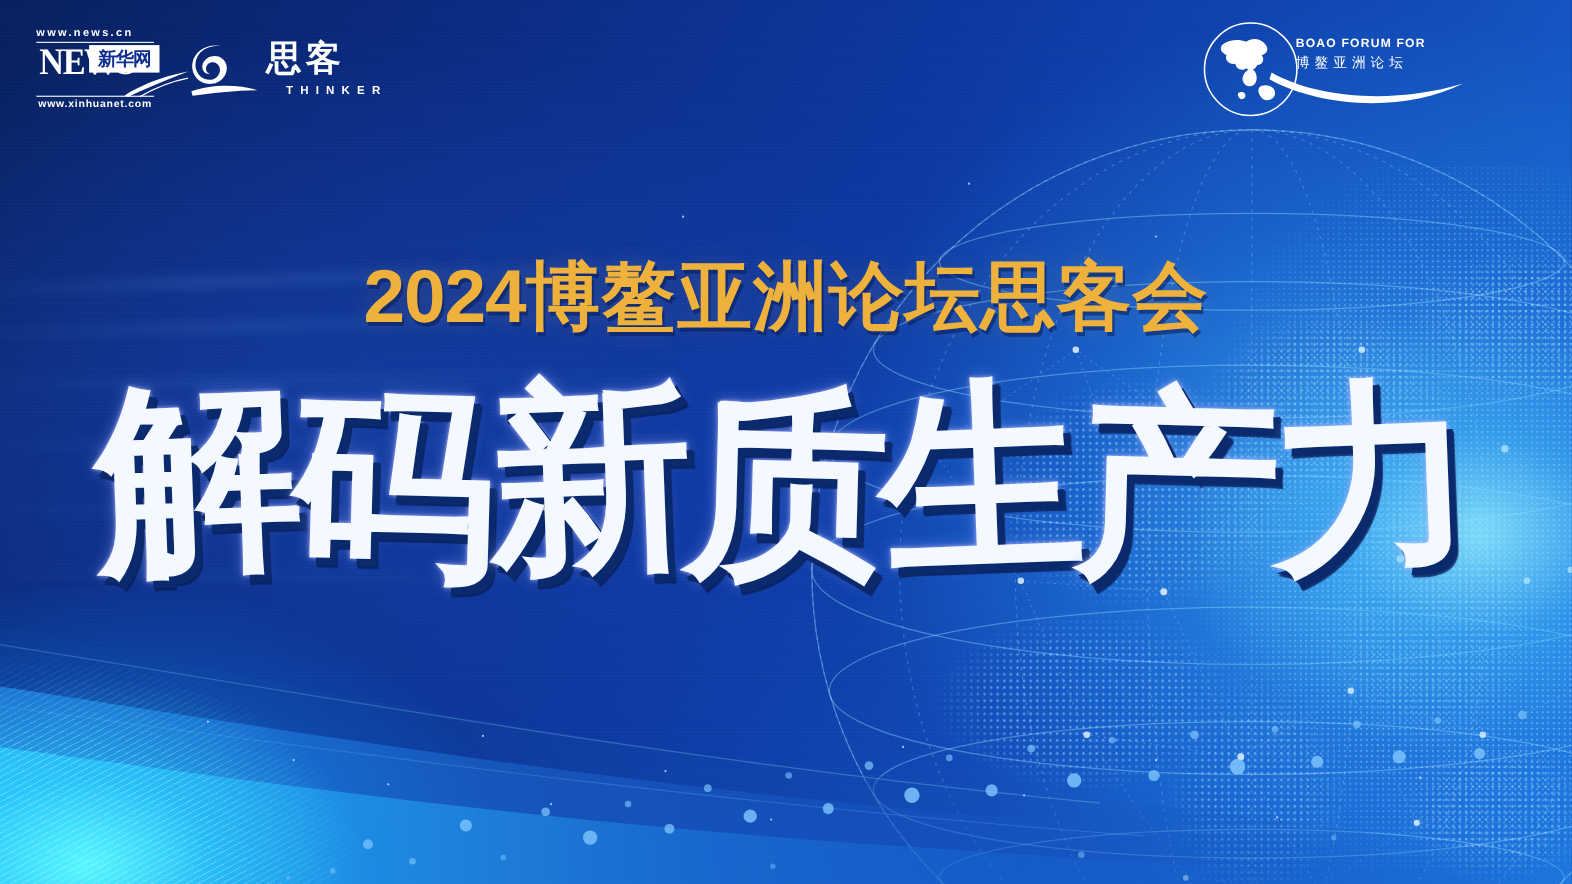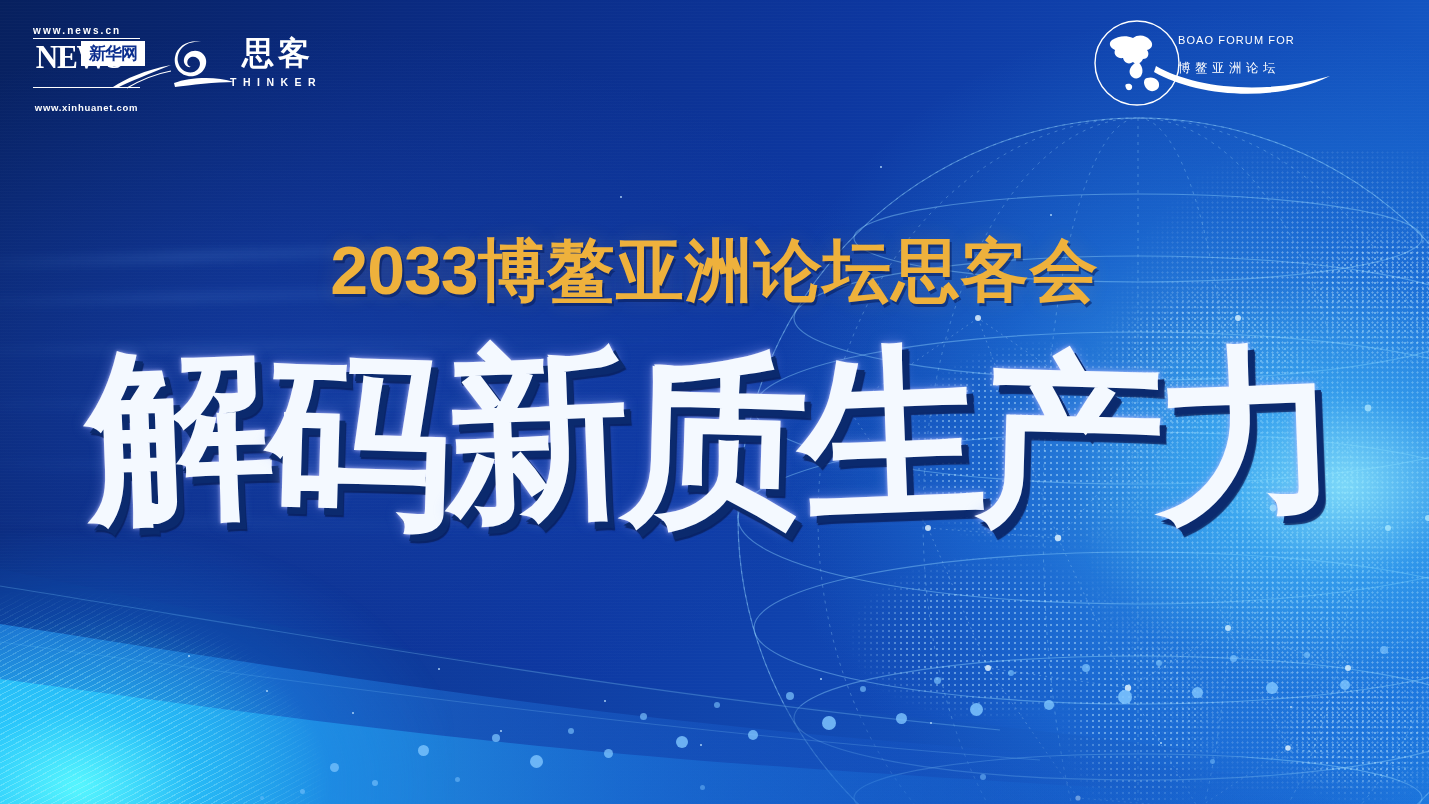--- a/index.html
+++ b/index.html
@@ -120,45 +120,45 @@
     transform:scaleX(.92);
   }
   .xh-cn{
     position:absolute; right:-2px; top:2px; width:64px; height:25px;
     background:#fff; color:#0c2f8f; font-size:17px; font-weight:700;
     letter-spacing:-1px; line-height:25px; text-align:center;
   }
   .xh-swoosh{ position:absolute; right:-30px; top:24px; width:62px; height:26px; }
   .xh-bot{
     font-size:9.5px; letter-spacing:.7px; font-weight:700; line-height:12px;
-    border-top:1.6px solid #fff; width:107px; text-align:center; padding-top:14px;
+    border-top:1.6px solid #fff; width:107px; text-align:center; padding-top:1px;
   }
 
   .thinker{ position:absolute; left:172px; top:36px; width:140px; height:62px; color:#fff; }
   .tk-mark{ position:absolute; left:0; top:2px; width:64px; height:50px; }
   .tk-cn{
     position:absolute; left:70px; top:-2px; font-size:32px; font-weight:700;
     letter-spacing:4px; line-height:38px; white-space:nowrap;
     font-family:"DejaVu Sans","Liberation Sans",sans-serif;
   }
   .tk-en{
-    position:absolute; left:58px; top:40px; font-size:10.5px; font-weight:700;
+    position:absolute; left:88px; top:40px; font-size:10.5px; font-weight:700;
     letter-spacing:6.5px; line-height:12px; white-space:nowrap;
   }
 
   .boao{ position:absolute; left:1092px; top:18px; width:230px; height:104px; color:#fff; }
   .bf-globe{ position:absolute; left:0; top:0; width:90px; height:90px; }
   .bf-text{ position:absolute; left:86px; top:16px; width:148px; }
-  .bf-en-small{ font-size:11px; letter-spacing:1.1px; font-weight:400; line-height:13px; white-space:nowrap; }
+  .bf-en-small{ font-size:11px; letter-spacing:1.1px; font-weight:700; line-height:13px; white-space:nowrap; }
   .bf-asia{
     font-size:43px; font-weight:700; letter-spacing:1px; line-height:43px;
     font-family:"Liberation Serif","DejaVu Serif",serif;
   }
   .bf-swoosh{ position:absolute; left:62px; top:42px; width:178px; height:40px; }
-  .bf-cn{ font-size:12.5px; letter-spacing:4.5px; line-height:16px; margin-top:13px; white-space:nowrap;
+  .bf-cn{ font-size:12.5px; letter-spacing:4.5px; line-height:16px; margin-top:2px; white-space:nowrap;
           font-family:"DejaVu Sans","Liberation Sans",sans-serif; }
 
   
   .event-title{
     position:absolute; left:0; top:231px; width:1429px; text-align:center;
     font-size:68px; line-height:78px; font-weight:700; letter-spacing:1px;
     color:#eeb13c; white-space:nowrap;
     font-family:"DejaVu Sans","Liberation Sans",sans-serif;
     text-shadow:2px 3px 0 rgba(6,28,90,.55), 0 0 22px rgba(255,190,80,.14);
   }
@@ -394,19 +394,19 @@
         <div class="bf-en-small">BOAO FORUM FOR</div>
         <div class="bf-cn">博鳌亚洲论坛</div>
       </div>
       <svg class="bf-swoosh" viewBox="0 0 178 40" aria-hidden="true">
         <path d="M2 6 C 40 28, 110 36, 176 16 C 120 44, 42 36, 0 12 Z" fill="#ffffff"></path>
       </svg>
     </div>
   </div>
 
   <div class="event-title">
-    <span class="yr">2033</span><span>博鳌亚洲论坛思客会</span>
+    <span class="yr">2024</span><span>博鳌亚洲论坛思客会</span>
   </div>
 
   <div class="headline" id="headline"><span class="ch">解</span><span class="ch">码</span><span class="ch">新</span><span class="ch">质</span><span class="ch">生</span><span class="ch">产</span><span class="ch">力</span></div>
 
 
 </div>
 
 </body></html>

